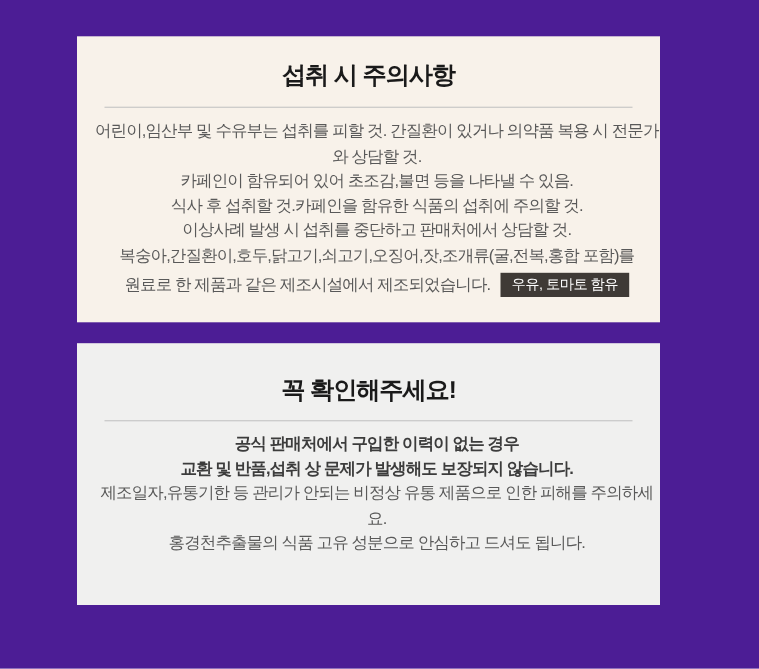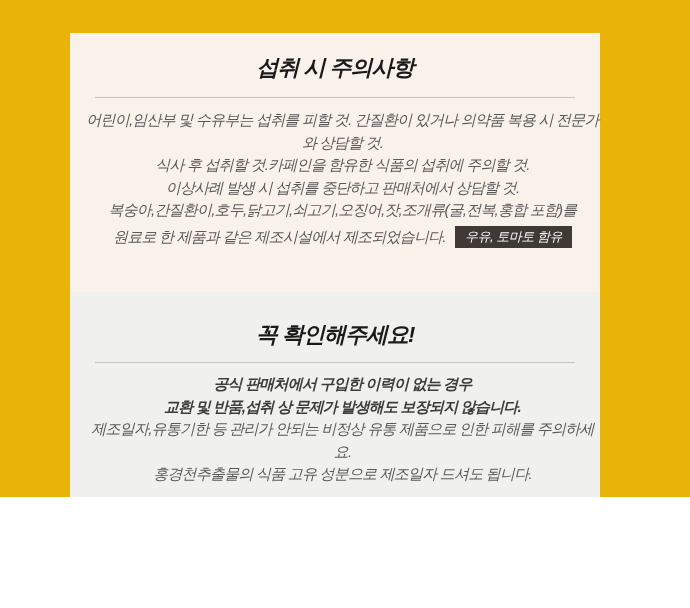--- a/index.html
+++ b/index.html
@@ -4,39 +4,38 @@
 <style>
   html, body {
     margin: 0;
     padding: 0;
     background: #ffffff;
     font-family: "Liberation Sans", "DejaVu Sans", sans-serif;
   }
   .page {
     position: relative;
     width: 690px;
-    height: 497px;
-    background: #eab308;
+    height: 608px;
+    background: #4c1d95;
     overflow: hidden;
-    font-style: italic;
   }
   .card {
     position: absolute;
     left: 70px;
     width: 530px;
     box-sizing: border-box;
   }
   .card-cream {
     top: 33px;
     height: 260px;
     background: #f8f2ea;
     padding-top: 22px;
   }
   .card-gray {
-    top: 292px;
+    top: 312px;
     height: 238px;
     background: #f0f0ef;
     padding-top: 30px;
   }
   .card-title {
     margin: 0;
     text-align: center;
     font-size: 22px;
     line-height: 26px;
     font-weight: 700;
@@ -85,34 +84,35 @@
 </head>
 <body>
 
 <div class="page">
 
   <section class="card card-cream">
     <h2 class="card-title">섭취 시 주의사항</h2>
     <hr class="divider">
     <div class="body-block">
       <p>어린이,임산부 및 수유부는 섭취를 피할 것. 간질환이 있거나 의약품 복용 시 전문가와 상담할 것.</p>
+      <p>카페인이 함유되어 있어 초조감,불면 등을 나타낼 수 있음.</p>
       <p>식사 후 섭취할 것.카페인을 함유한 식품의 섭취에 주의할 것.</p>
       <p>이상사례 발생 시 섭취를 중단하고 판매처에서 상담할 것.</p>
       <p>복숭아,간질환이,호두,닭고기,쇠고기,오징어,잣,조개류(굴,전복,홍합 포함)를</p>
       <p class="last-line">
         <span>원료로 한 제품과 같은 제조시설에서 제조되었습니다.</span>
         <span class="badge">우유, 토마토 함유</span>
       </p>
     </div>
   </section>
 
   <section class="card card-gray">
     <h2 class="card-title">꼭 확인해주세요!</h2>
     <hr class="divider">
     <div class="body-block">
       <p class="bold-line">공식 판매처에서 구입한 이력이 없는 경우</p>
       <p class="bold-line">교환 및 반품,섭취 상 문제가 발생해도 보장되지 않습니다.</p>
       <p>제조일자,유통기한 등 관리가 안되는 비정상 유통 제품으로 인한 피해를 주의하세요.</p>
-      <p>홍경천추출물의 식품 고유 성분으로 제조일자 드셔도 됩니다.</p>
+      <p>홍경천추출물의 식품 고유 성분으로 안심하고 드셔도 됩니다.</p>
     </div>
   </section>
 
 </div>
 
 </body></html>

